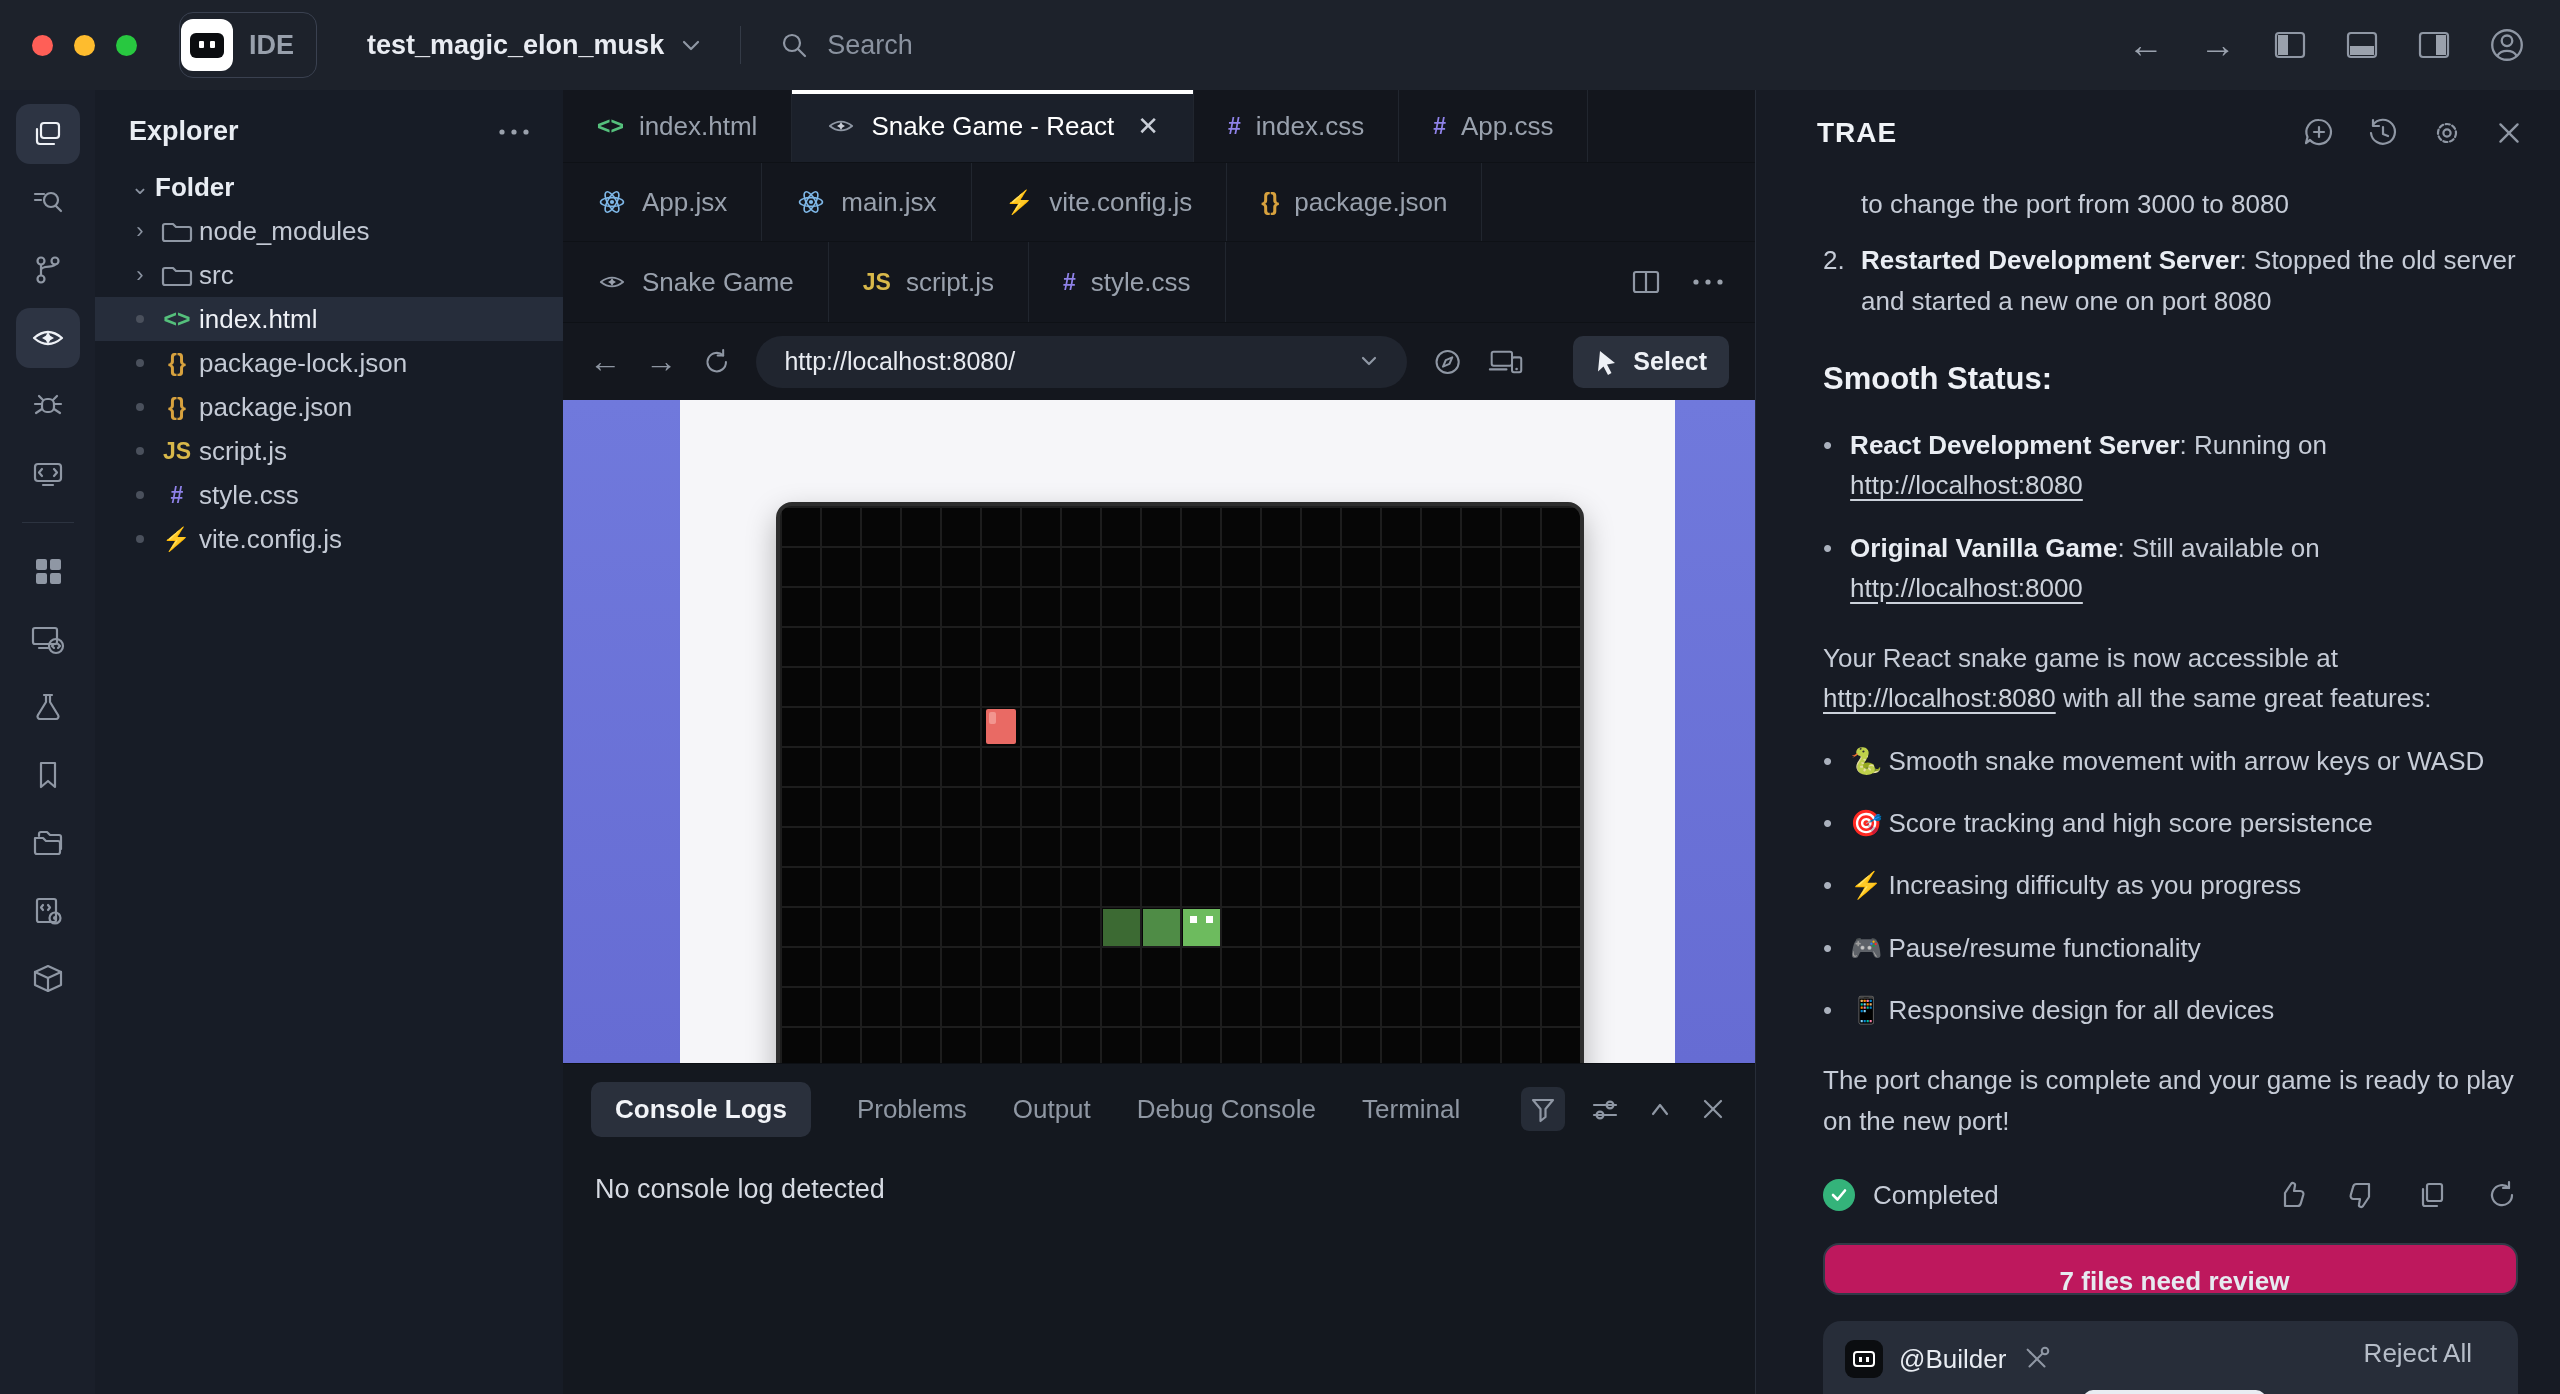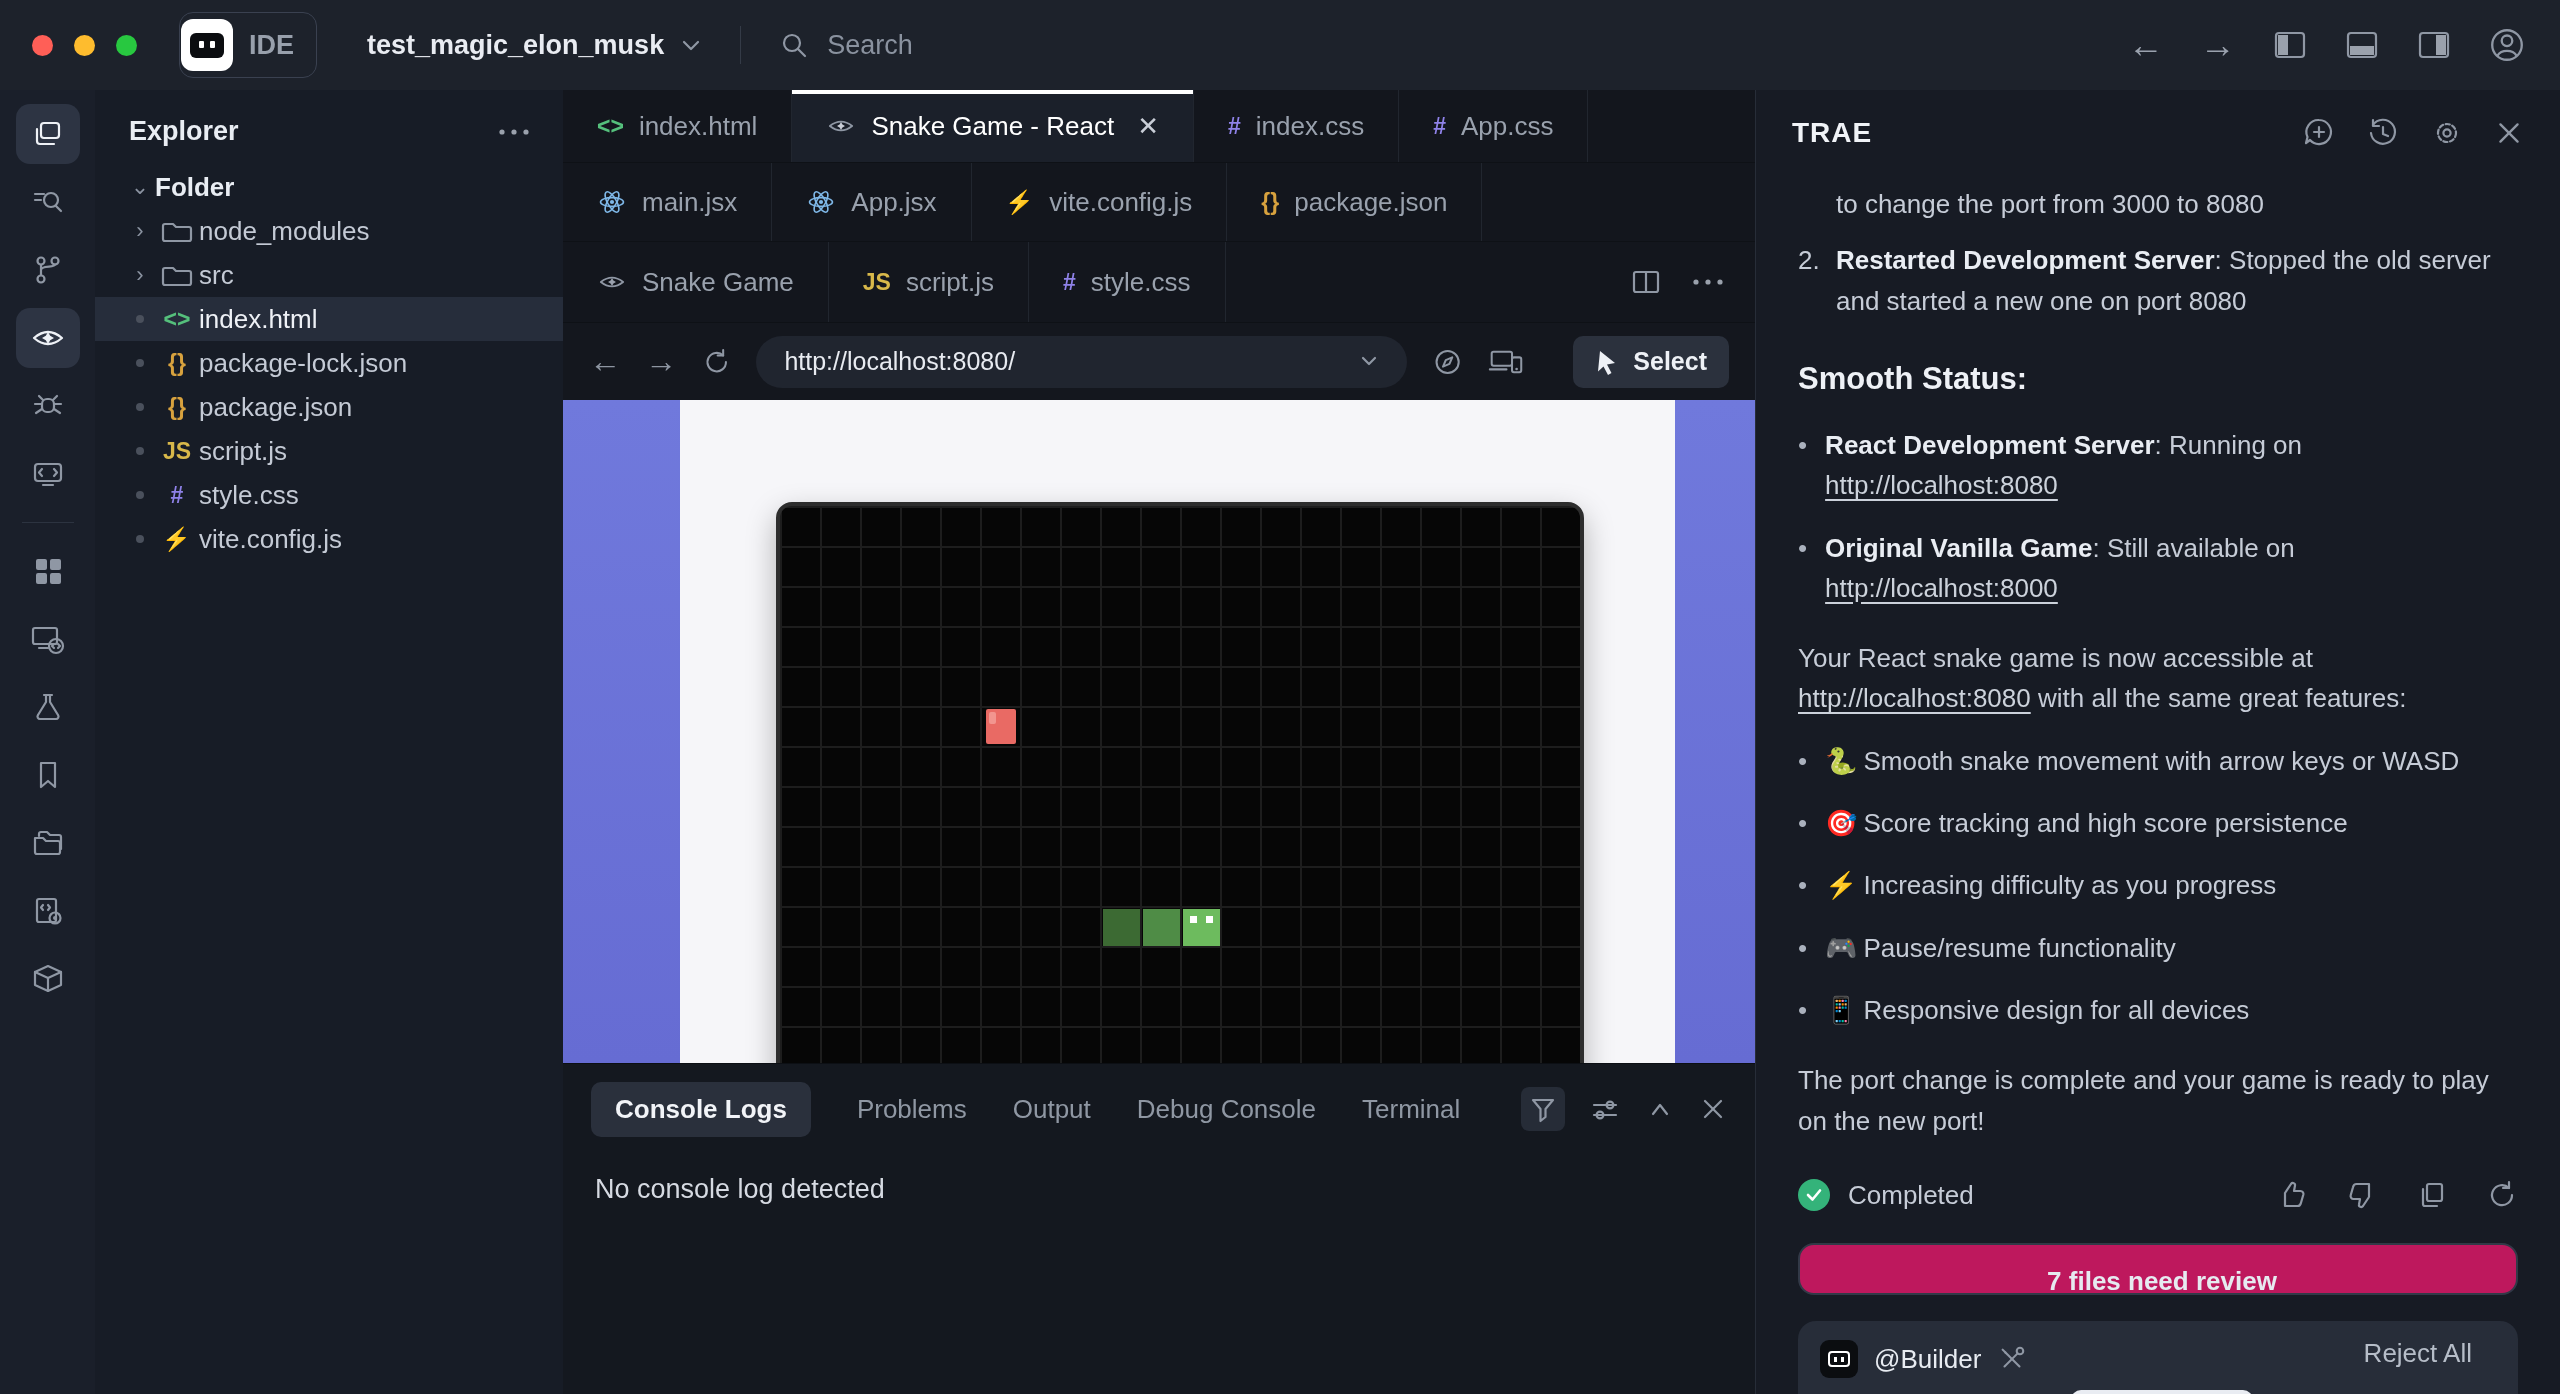--- a/index.html
+++ b/index.html
@@ -112,21 +112,21 @@
   .ctab { color:#8f97a3; font-size:26px; }
   .ctab.active { background:#2a303c; color:#f2f4f8; font-weight:700; border-radius:10px;
                  padding:12px 24px; }
   .console-icons { margin-left:auto; display:flex; align-items:center; gap:24px; }
   .icon-pill { background:#262c37; border-radius:8px; padding:7px; }
   .console-body { padding:34px 4px; color:#d6dae2; font-size:27px; }
 
   
   #panel { left:1755px; top:90px; width:805px; height:1304px; background:#171b24;
            border-left:1px solid #272d38; display:flex; flex-direction:column;
-           overflow:hidden; }
+           overflow:hidden;padding-left:25px; }
   .panel-head { height:70px; flex:none; display:flex; align-items:center;
                 padding:16px 36px 0 36px; }
   .panel-title { color:#f0f3f7; font-size:28px; font-weight:700; letter-spacing:1px; }
   .panel-head-icons { margin-left:auto; display:flex; align-items:center; gap:30px; }
   .panel-body { padding:14px 42px 0 42px; color:#c6ccd7; font-size:26px; line-height:1.55; }
   .carryover { margin-left:38px; margin-top:10px; }
   .numrow { display:flex; margin-top:16px; }
   .numcol { width:38px; flex:none; }
   b.seg-b { color:#e9edf3; font-weight:700; }
   .h3 { margin-top:34px; font-size:31px; font-weight:700; color:#eef1f6; }
@@ -403,32 +403,32 @@
   <div class="tabrow tr2">
     <div class="tab">
       <svg width="30" height="28" viewBox="0 0 34 30">
           <g stroke="#7fb8e8" stroke-width="1.8" fill="none">
             <ellipse cx="17" cy="15" rx="13" ry="5"></ellipse>
             <ellipse cx="17" cy="15" rx="13" ry="5" transform="rotate(60 17 15)"></ellipse>
             <ellipse cx="17" cy="15" rx="13" ry="5" transform="rotate(120 17 15)"></ellipse>
           </g>
           <circle fill="#7fb8e8" cx="17" cy="15" r="2.4"></circle>
         </svg>
-      <span>main.jsx</span>
+      <span>App.jsx</span>
     </div>
     <div class="tab">
       <svg width="30" height="28" viewBox="0 0 34 30">
           <g stroke="#7fb8e8" stroke-width="1.8" fill="none">
             <ellipse cx="17" cy="15" rx="13" ry="5"></ellipse>
             <ellipse cx="17" cy="15" rx="13" ry="5" transform="rotate(60 17 15)"></ellipse>
             <ellipse cx="17" cy="15" rx="13" ry="5" transform="rotate(120 17 15)"></ellipse>
           </g>
           <circle fill="#7fb8e8" cx="17" cy="15" r="2.4"></circle>
         </svg>
-      <span>App.jsx</span>
+      <span>main.jsx</span>
     </div>
     <div class="tab">
       <span class="ficon i-vite">⚡</span>
       <span>vite.config.js</span>
     </div>
     <div class="tab">
       <span class="ficon i-json">{}</span>
       <span>package.json</span>
     </div>
   </div>

